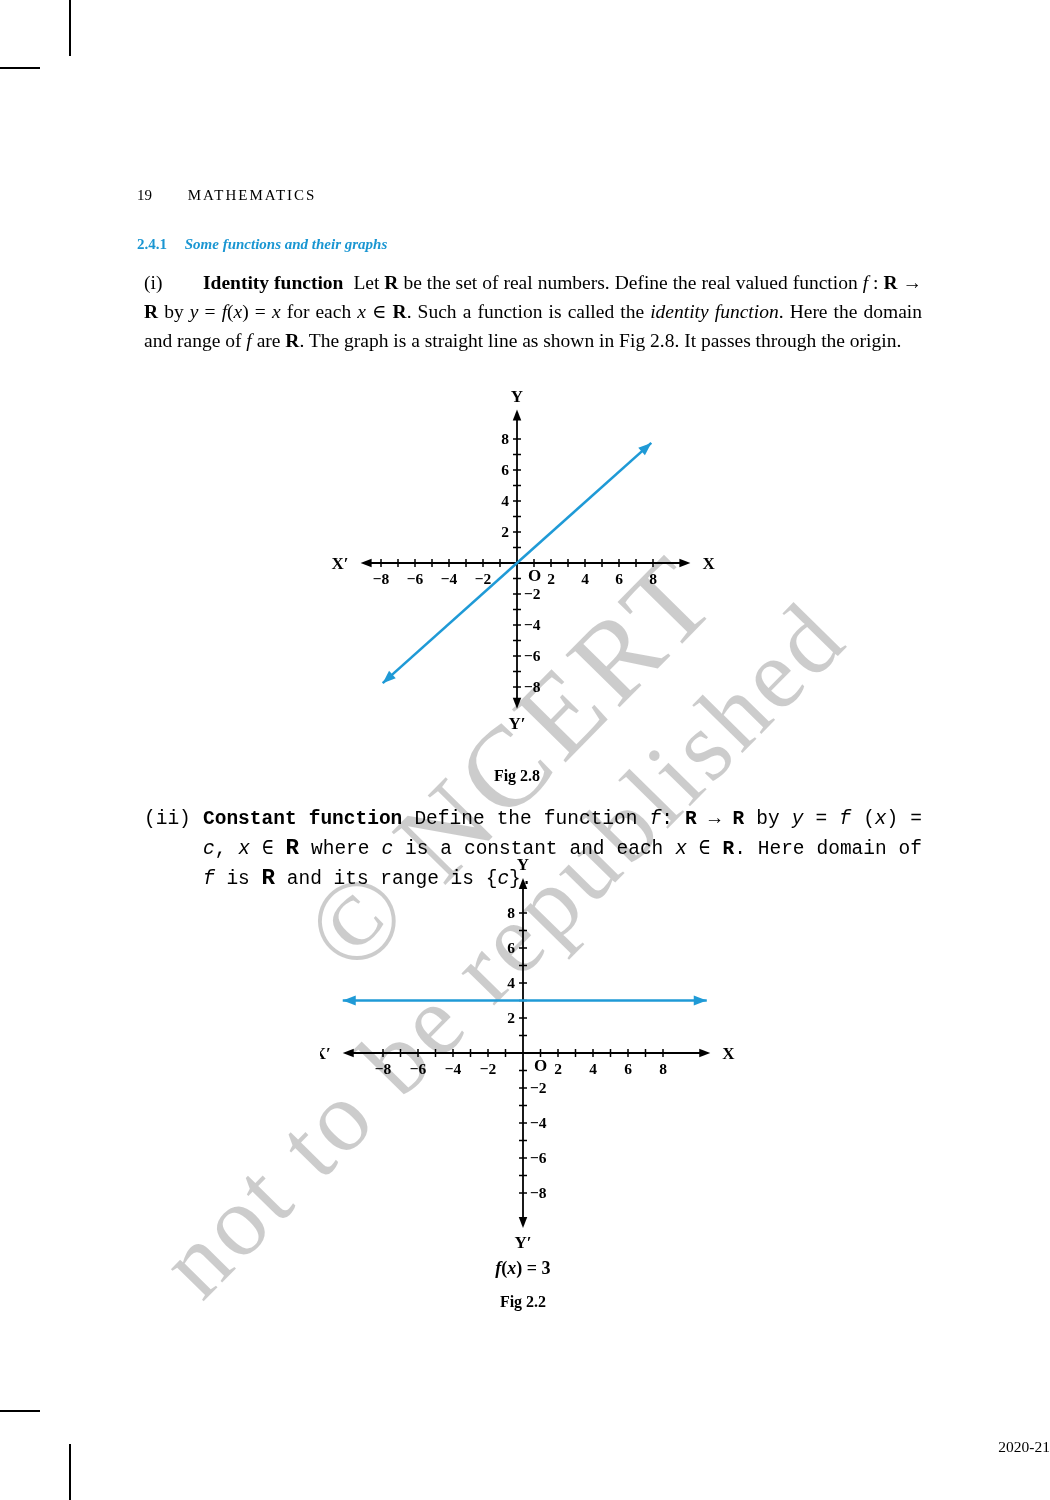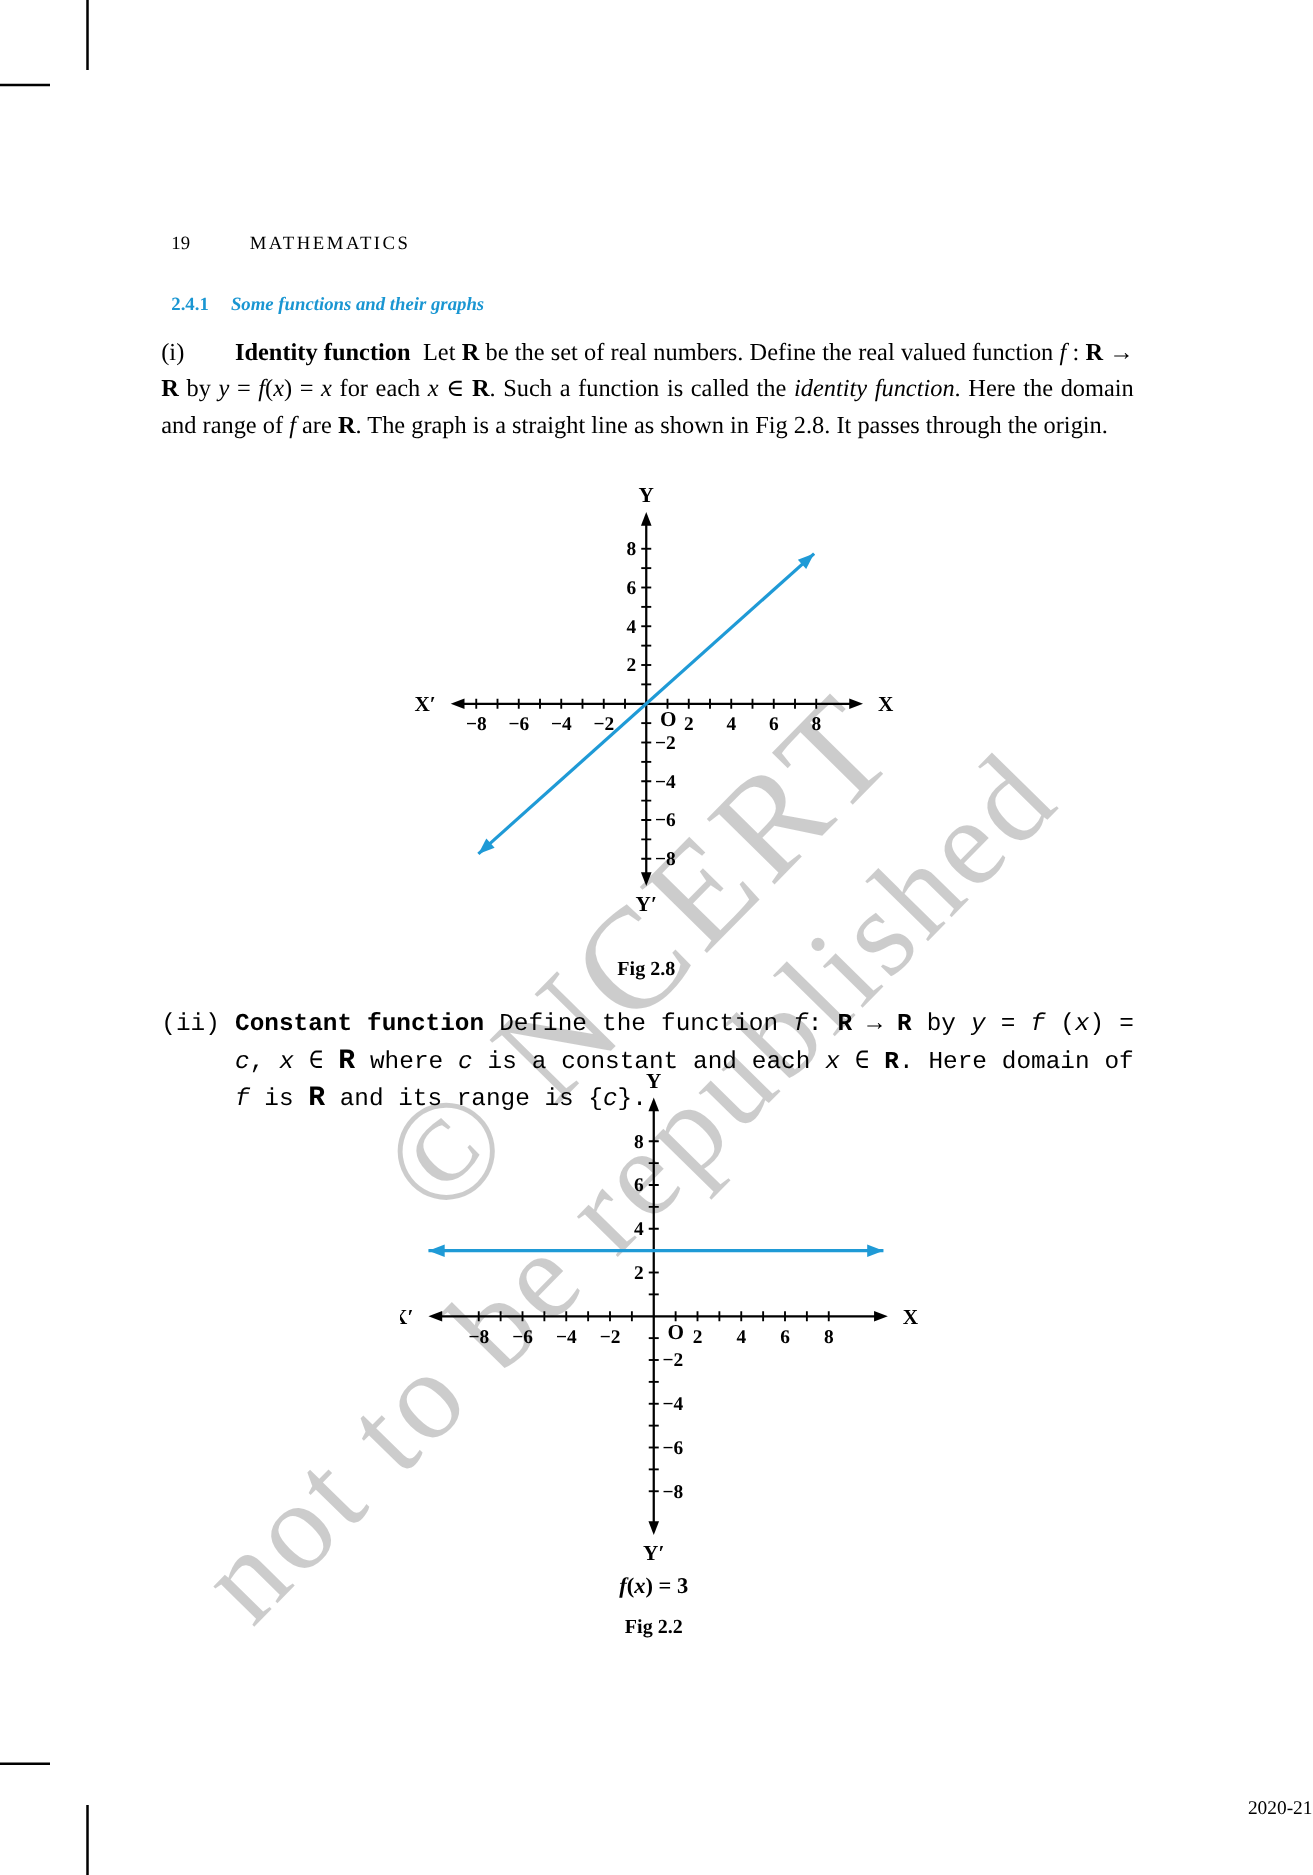--- a/index.html
+++ b/index.html
@@ -23,29 +23,29 @@
     position:absolute; z-index:0; white-space:nowrap;
     color:rgba(0,0,0,0.20);
     font-family:"Liberation Serif","DejaVu Serif",serif;
     transform:rotate(-45.5deg); transform-origin:left center;
   }
   #wm1 { left:326px; top:886px; font-size:115px; letter-spacing:6px; }
   #wm2 { left:178px; top:1222px; font-size:100px; letter-spacing:4px; }
 
   
   .header { position:absolute; z-index:1; top:187px; left:137px; font-size:15px; }
-  .runhead { margin-left:44px; letter-spacing:2px; }
+  .runhead { margin-left:32px; letter-spacing:2px; }
   .footer { position:absolute; z-index:1; top:1438px; left:0; width:1050px; text-align:right; font-size:15.5px; }
 
   
   .section-heading { position:absolute; z-index:1; top:236px; left:137px; font-size:15px; font-weight:bold; color:#1a96d2; }
   .sectitle { font-style:italic; margin-left:14px; }
 
   
-  .para { position:absolute; z-index:1; left:129px; width:778px; font-size:19.5px; line-height:29px; text-align:justify; }
+  .para { position:absolute; z-index:1; left:144px; width:778px; font-size:19.5px; line-height:29px; text-align:justify; }
   #para1 { top:268px; }
   #para1 .item-label { display:inline-block; width:59px; }
   #para2 { top:804px; padding-left:59px; line-height:30px;font-family:Liberation Mono, monospace; }
   #para2 .item-label { display:inline-block; width:59px; margin-left:-59px; }
   .b  { font-weight:bold; }
   .i  { font-style:italic; }
   .bb { font-weight:bold; font-size:22.5px; line-height:1; }
 
   
   .graph-svg { position:absolute; z-index:1; }

